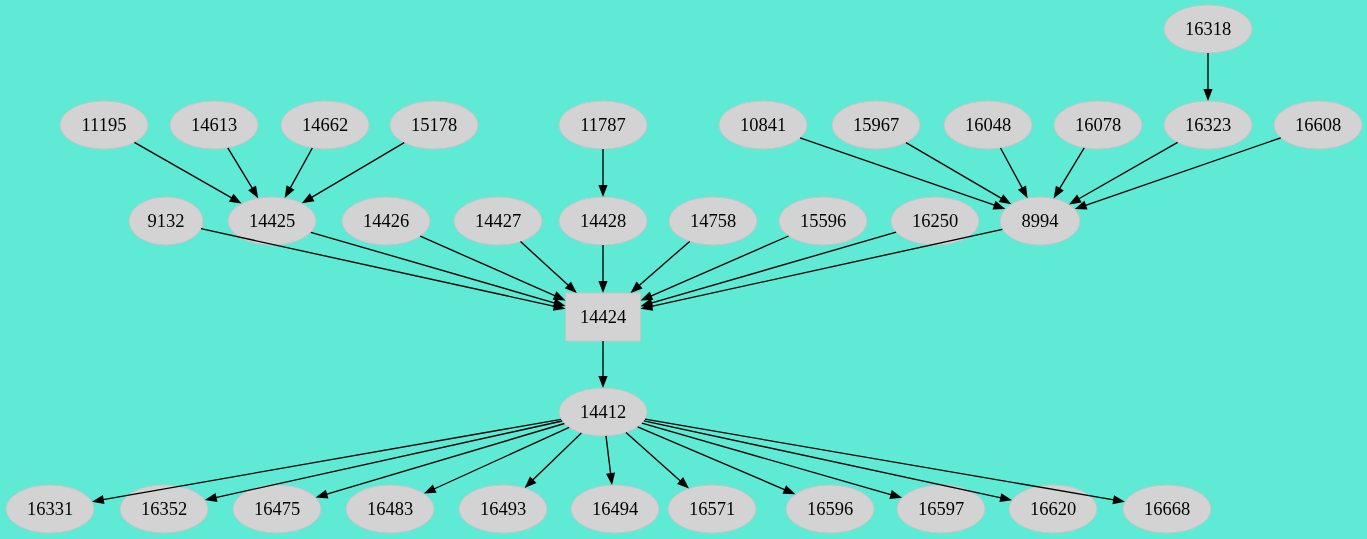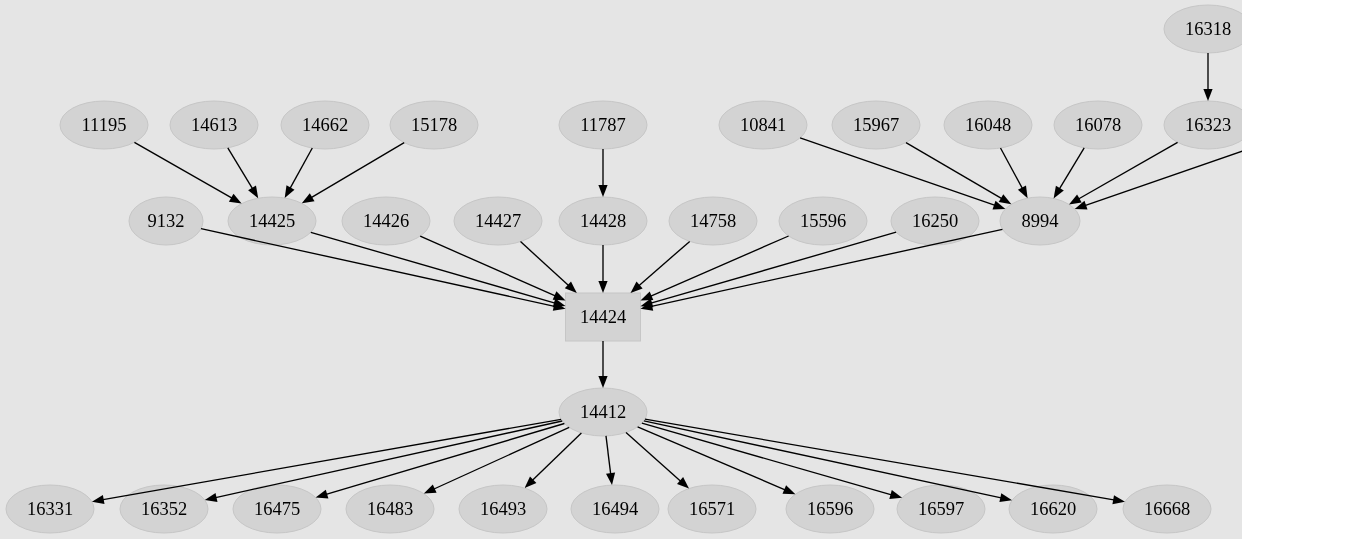--- a/index.html
+++ b/index.html
@@ -2,23 +2,23 @@
 <html><head>
 <meta charset="utf-8">
 <style>
   html, body {
     margin: 0;
     padding: 0;
     background: #ffffff;
   }
   .graph-wrap {
     position: relative;
-    width: 1242px;
+    width: 1367px;
     height: 539px;
-    background: #e5e5e5;
+    background: #5eead4;
     overflow: hidden;
     text-decoration: underline;
   }
   svg {
     display: block;
   }
   .node-label {
     font-family: "Liberation Serif", "DejaVu Serif", serif;
     font-size: 18.5px;
     fill: #000000;

